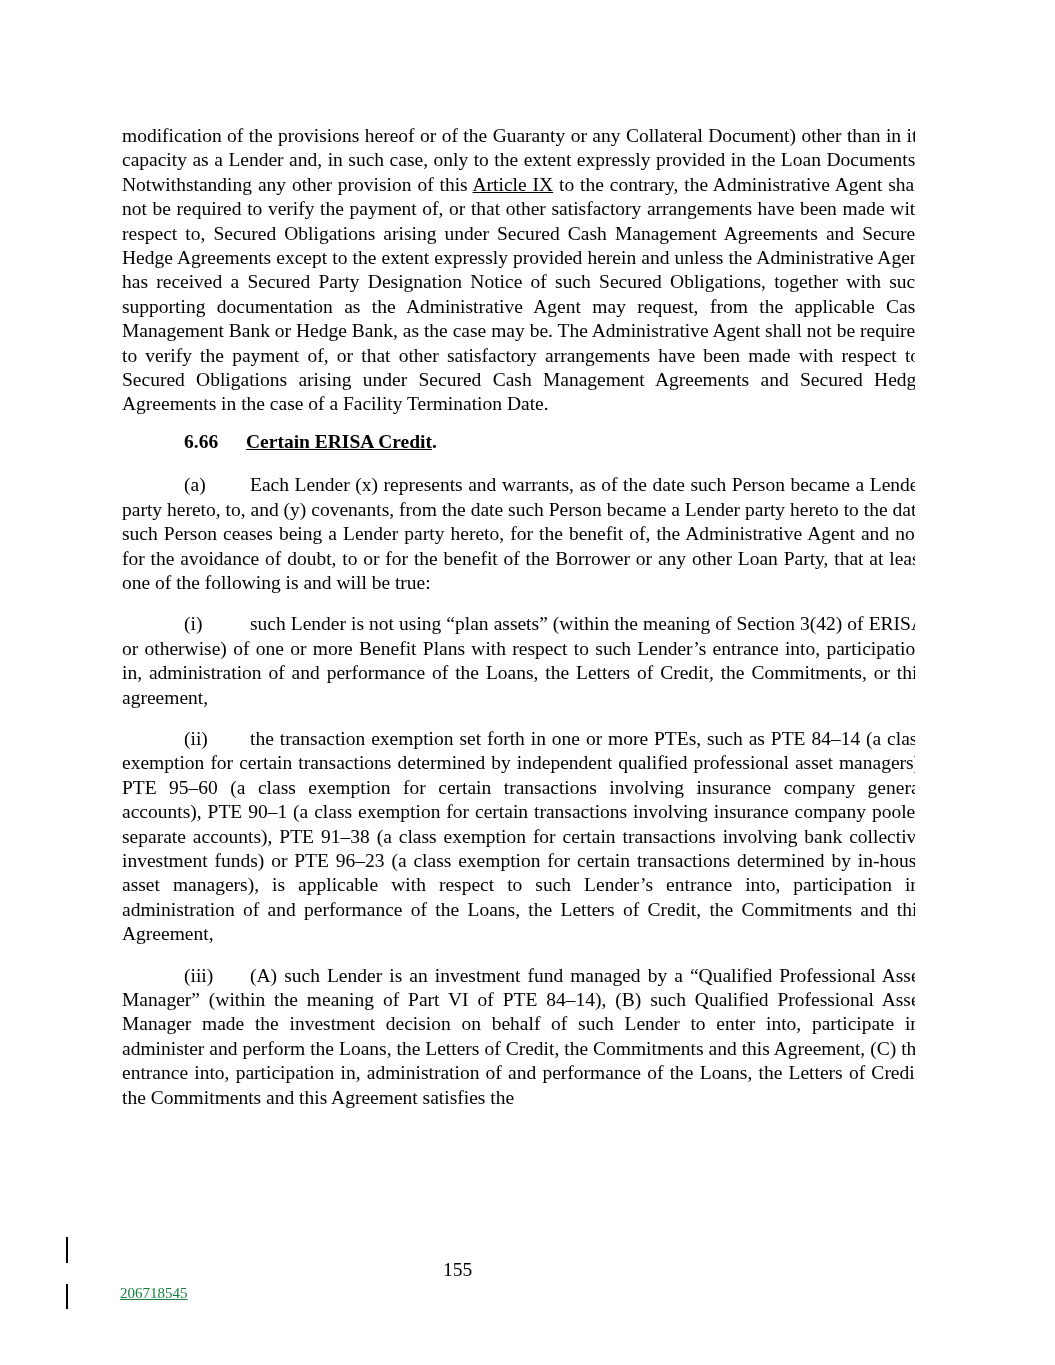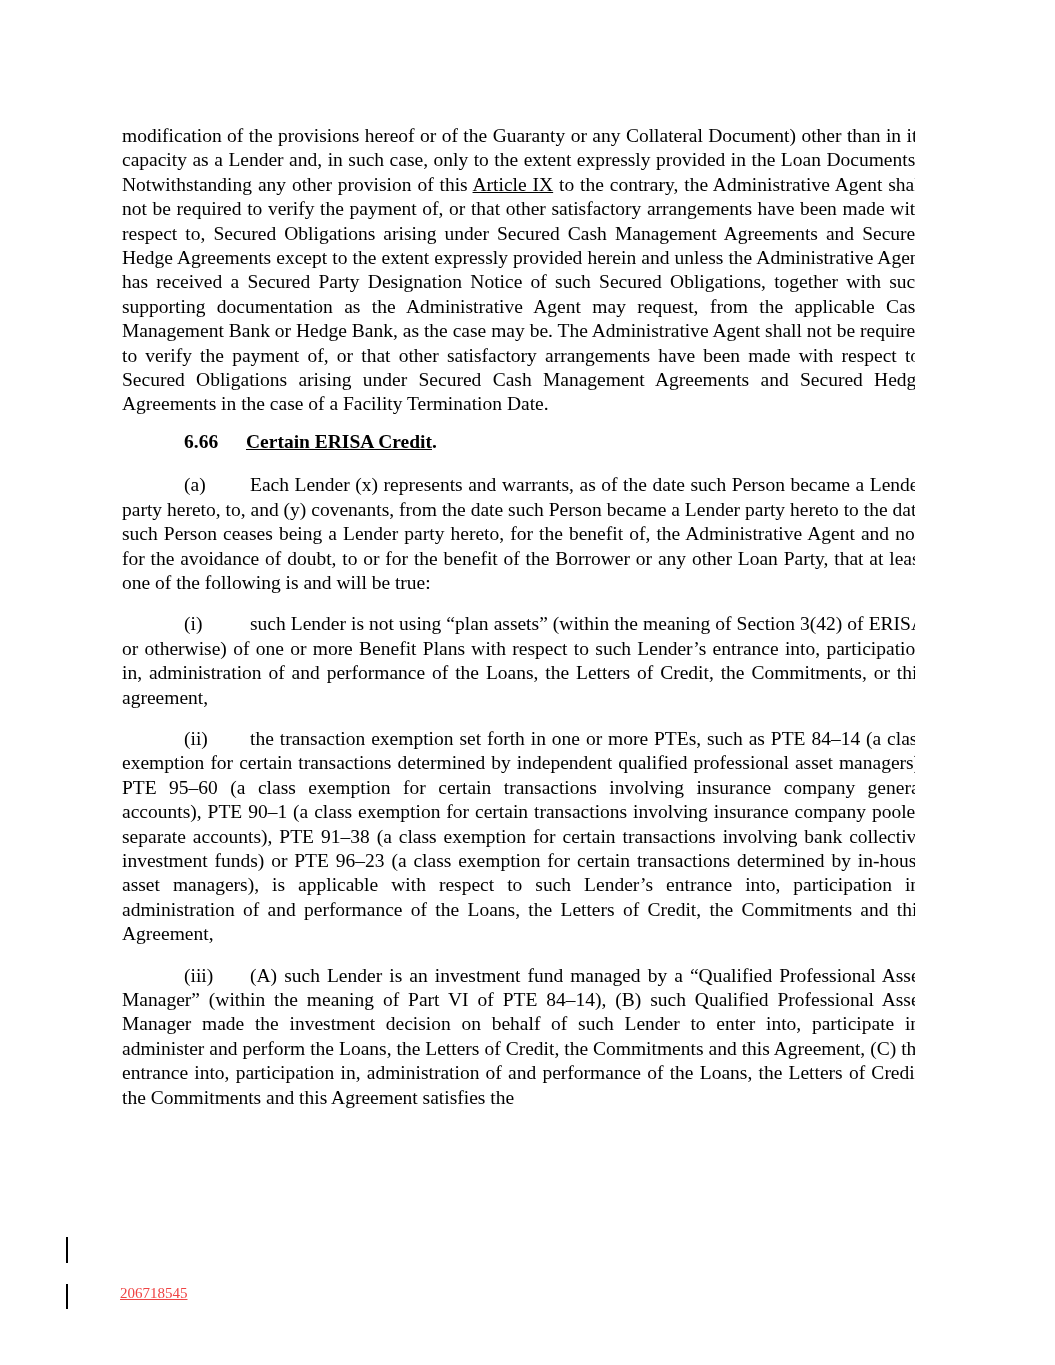--- a/index.html
+++ b/index.html
@@ -66,21 +66,21 @@
     left: 0;
     width: 100%;
     text-align: center;
     font-size: 19.5px;
   }
   .doc-link {
     position: absolute;
     top: 1285px;
     left: 120px;
     font-size: 15px;
-    color: #ef4444;
+    color: #15803d;
     text-decoration: underline;
     cursor: pointer;
   }
 </style>
 </head>
 <body>
 
 <div class="page">
 
   <div class="change-bar bar-1"></div>
@@ -95,16 +95,17 @@
     <p class="par-a"><span class="par-label">(a)</span><span>Each Lender (x) represents and warrants, as of the date such Person became a Lender party hereto, to, and (y) covenants, from the date such Person became a Lender party hereto to the date such Person ceases being a Lender party hereto, for the benefit of, the Administrative Agent and not, for the avoidance of doubt, to or for the benefit of the Borrower or any other Loan Party, that at least one of the following is and will be true:</span></p>
 
     <p class="par-item"><span class="par-label">(i)</span><span>such Lender is not using “plan assets” (within the meaning of Section 3(42) of ERISA or otherwise) of one or more Benefit Plans with respect to such Lender’s entrance into, participation in, administration of and performance of the Loans, the Letters of Credit, the Commitments, or this agreement,</span></p>
 
     <p class="par-item"><span class="par-label">(ii)</span><span>the transaction exemption set forth in one or more PTEs, such as PTE 84–14 (a class exemption for certain transactions determined by independent qualified professional asset managers), PTE 95–60 (a class exemption for certain transactions involving insurance company general accounts), PTE 90–1 (a class exemption for certain transactions involving insurance company pooled separate accounts), PTE 91–38 (a class exemption for certain transactions involving bank collective investment funds) or PTE 96–23 (a class exemption for certain transactions determined by in-house asset managers), is applicable with respect to such Lender’s entrance into, participation in, administration of and performance of the Loans, the Letters of Credit, the Commitments and this Agreement,</span></p>
 
     <p class="par-item"><span class="par-label">(iii)</span><span>(A) such Lender is an investment fund managed by a “Qualified Professional Asset Manager” (within the meaning of Part VI of PTE 84–14), (B) such Qualified Professional Asset Manager made the investment decision on behalf of such Lender to enter into, participate in, administer and perform the Loans, the Letters of Credit, the Commitments and this Agreement, (C) the entrance into, participation in, administration of and performance of the Loans, the Letters of Credit, the Commitments and this Agreement satisfies the</span></p>
 
   </main>
 
+  <div class="page-number">155</div>
 
   <a class="doc-link">206718545</a>
 
 </div>
 
 </body></html>

